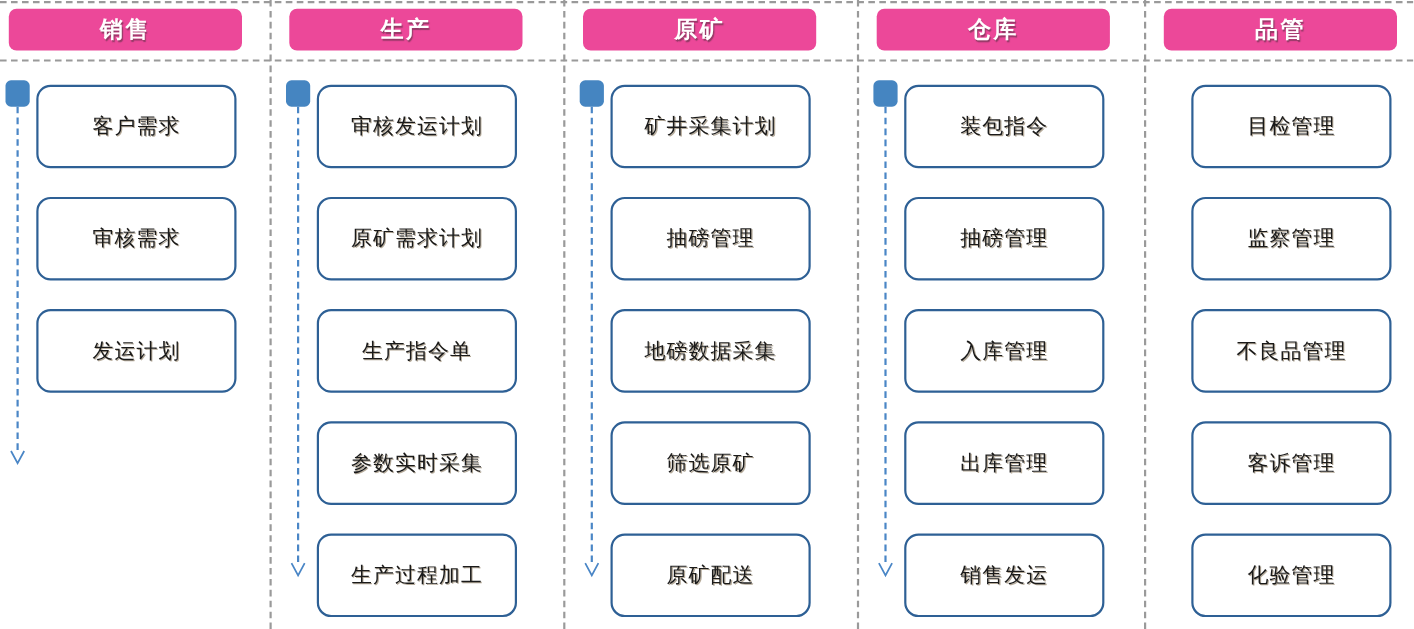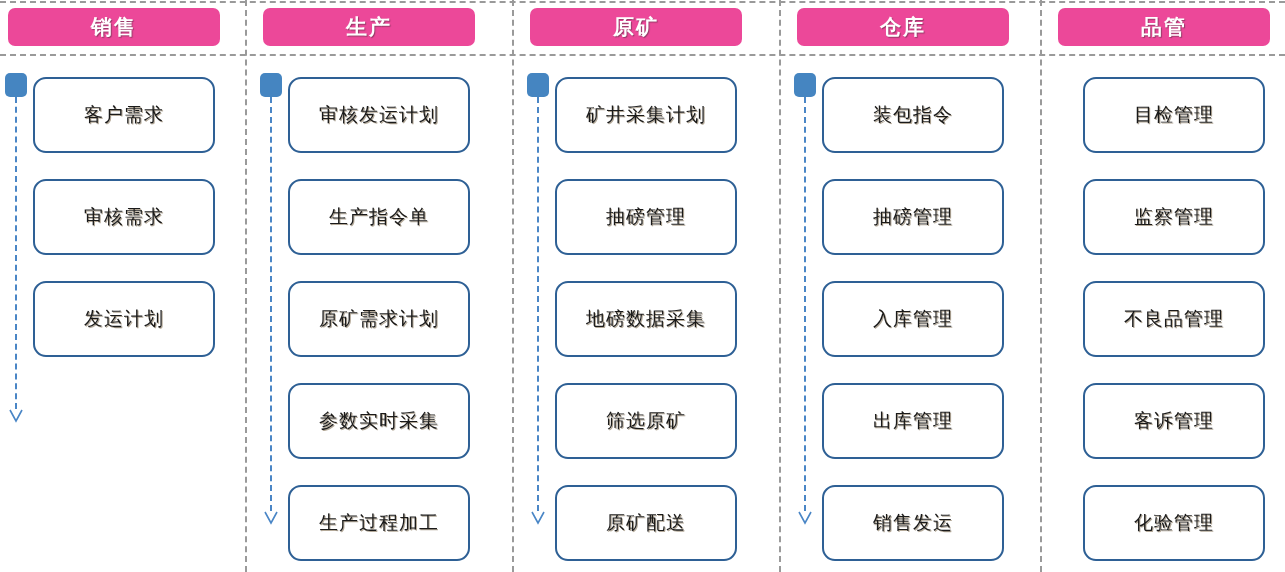--- a/index.html
+++ b/index.html
@@ -157,22 +157,22 @@
           <div class="knob"></div>
           <div class="stem" style="height: 413.52px;"></div>
           <div class="head" style="top: 437.52px;">
             <svg width="14" height="14" viewBox="0 0 14 14">
               <path d="M1 1 L7 12 L13 1" fill="none" stroke="#4a86c6" stroke-width="1.6"></path>
             </svg>
           </div>
         </div>
         <div class="nodes">
           <div class="node">审核发运计划</div>
+          <div class="node">原矿需求计划</div>
           <div class="node">生产指令单</div>
-          <div class="node">原矿需求计划</div>
           <div class="node">参数实时采集</div>
           <div class="node">生产过程加工</div>
         </div>
       </div>
       <div class="column" style="left: 522px;">
         <div class="col-header">原矿</div>
         <div class="flow-arrow">
           <div class="knob"></div>
           <div class="stem" style="height: 413.52px;"></div>
           <div class="head" style="top: 437.52px;">

